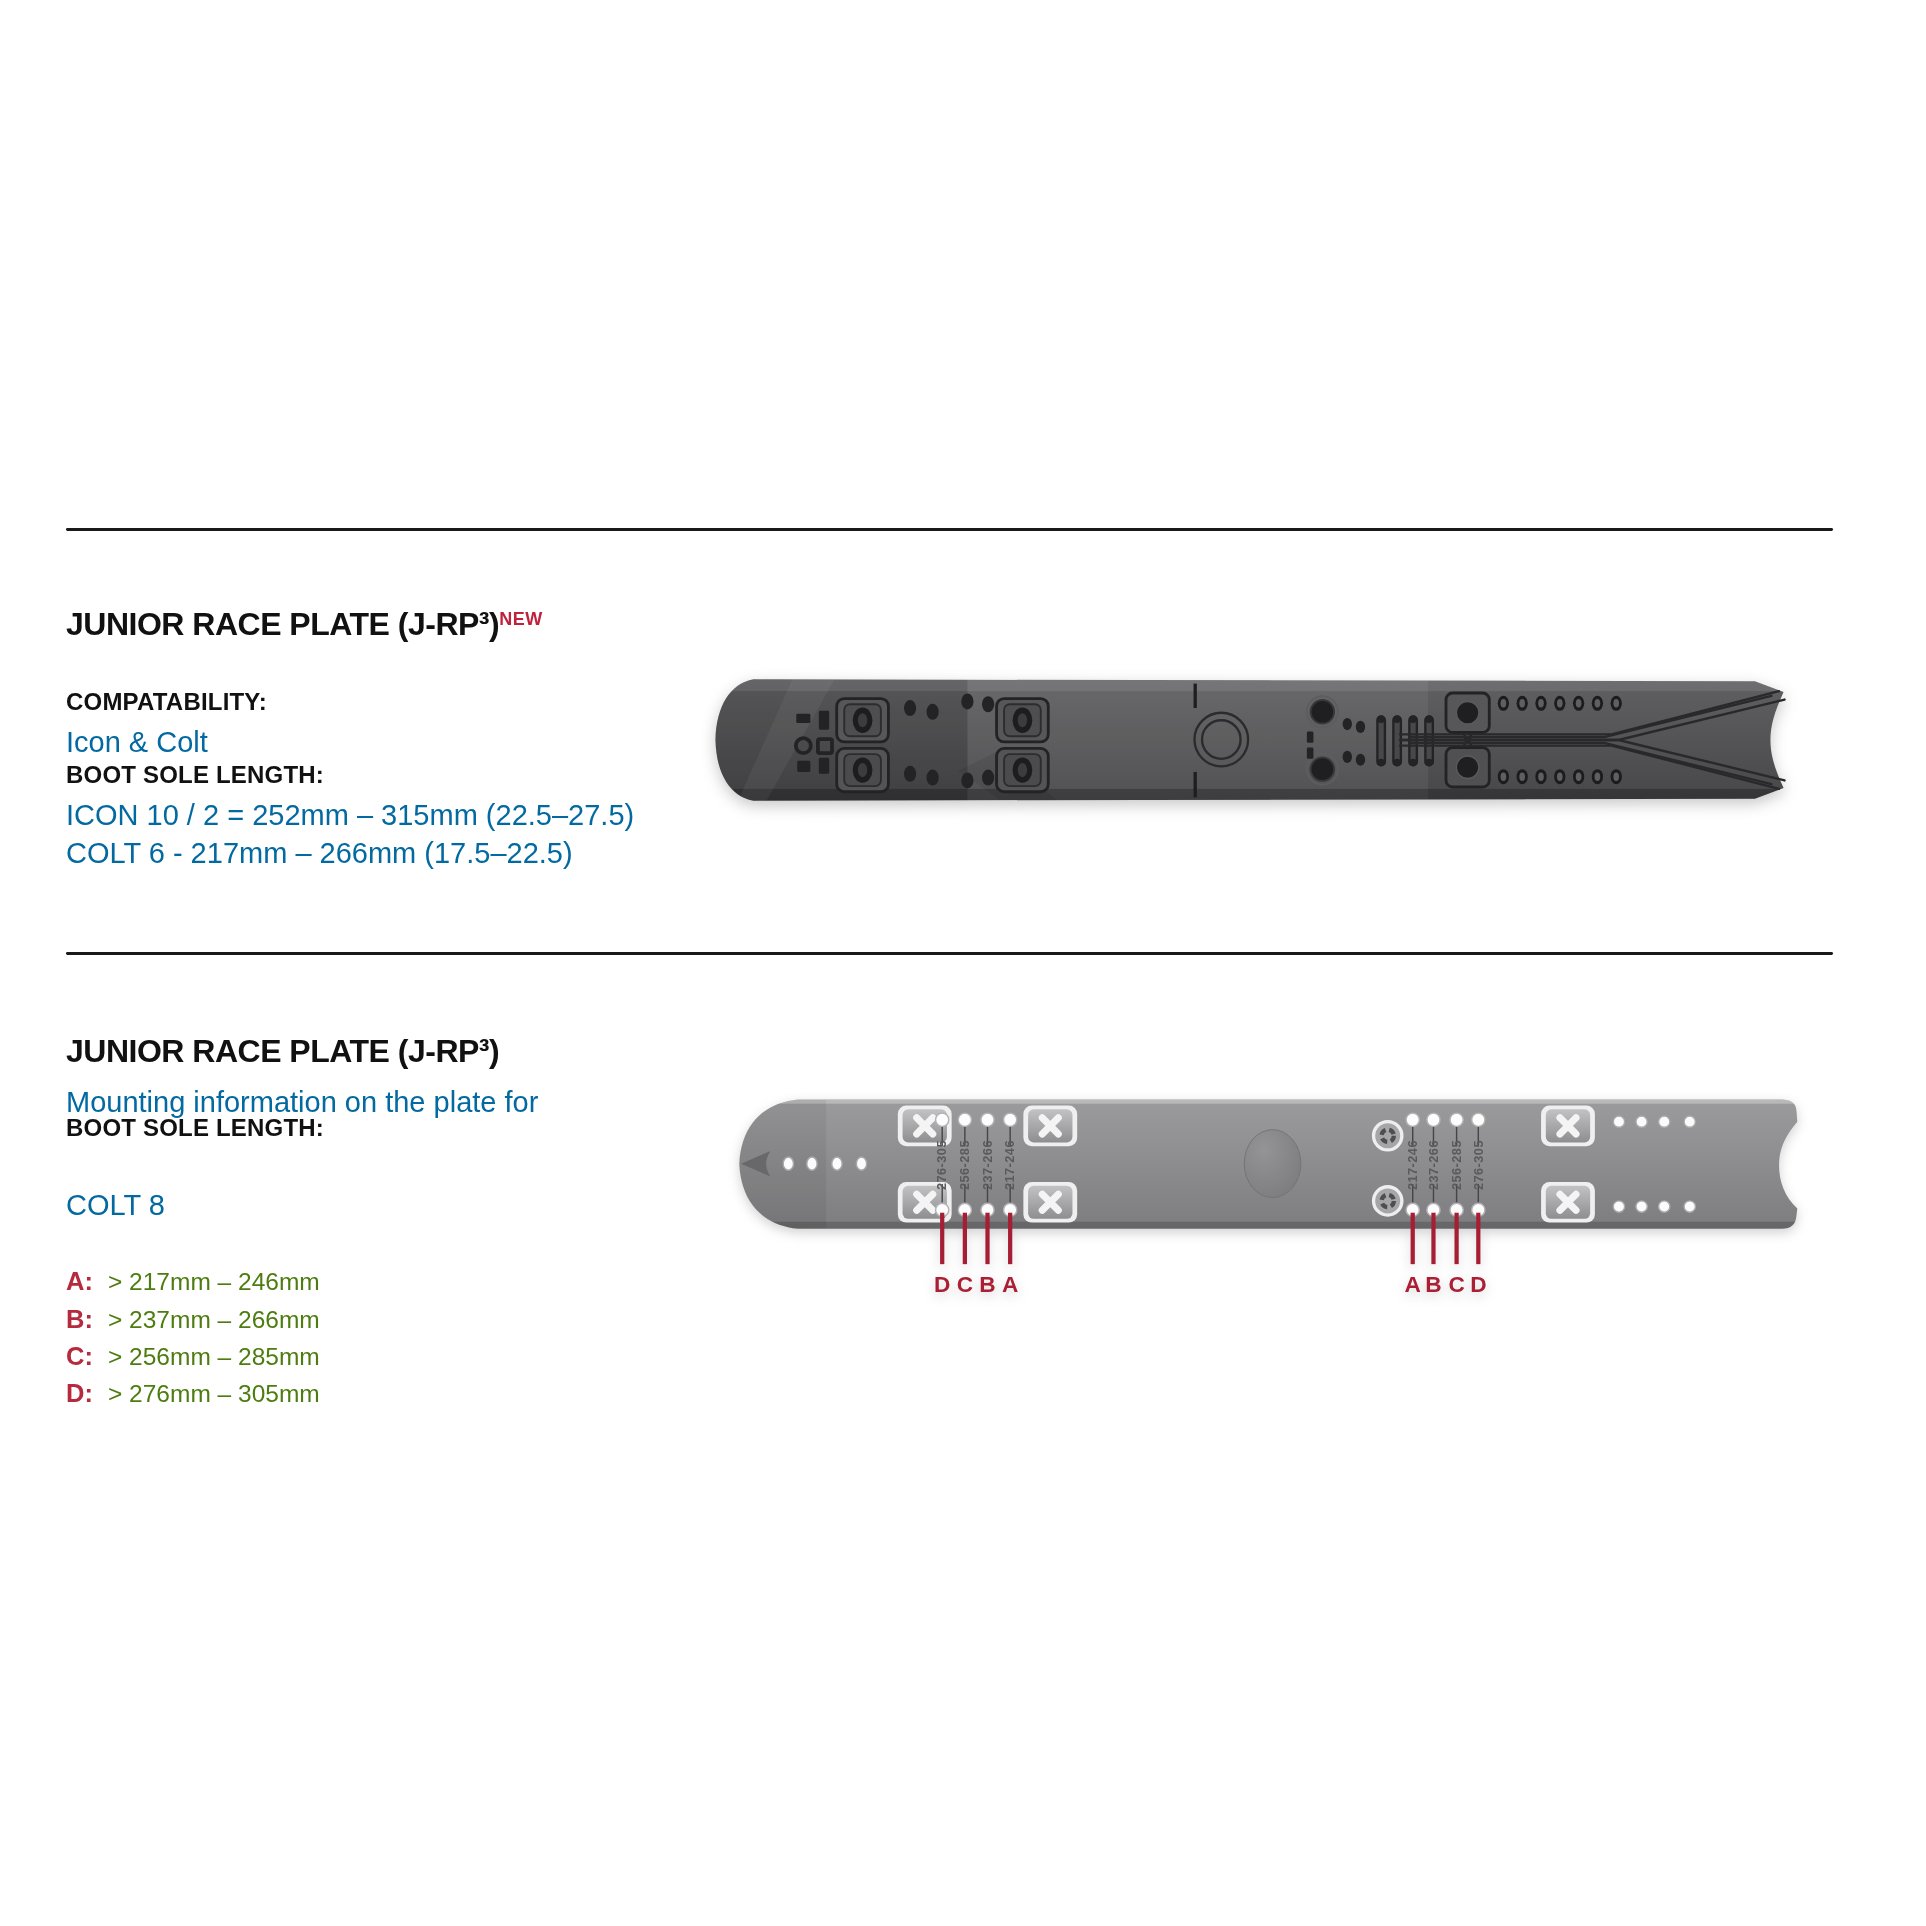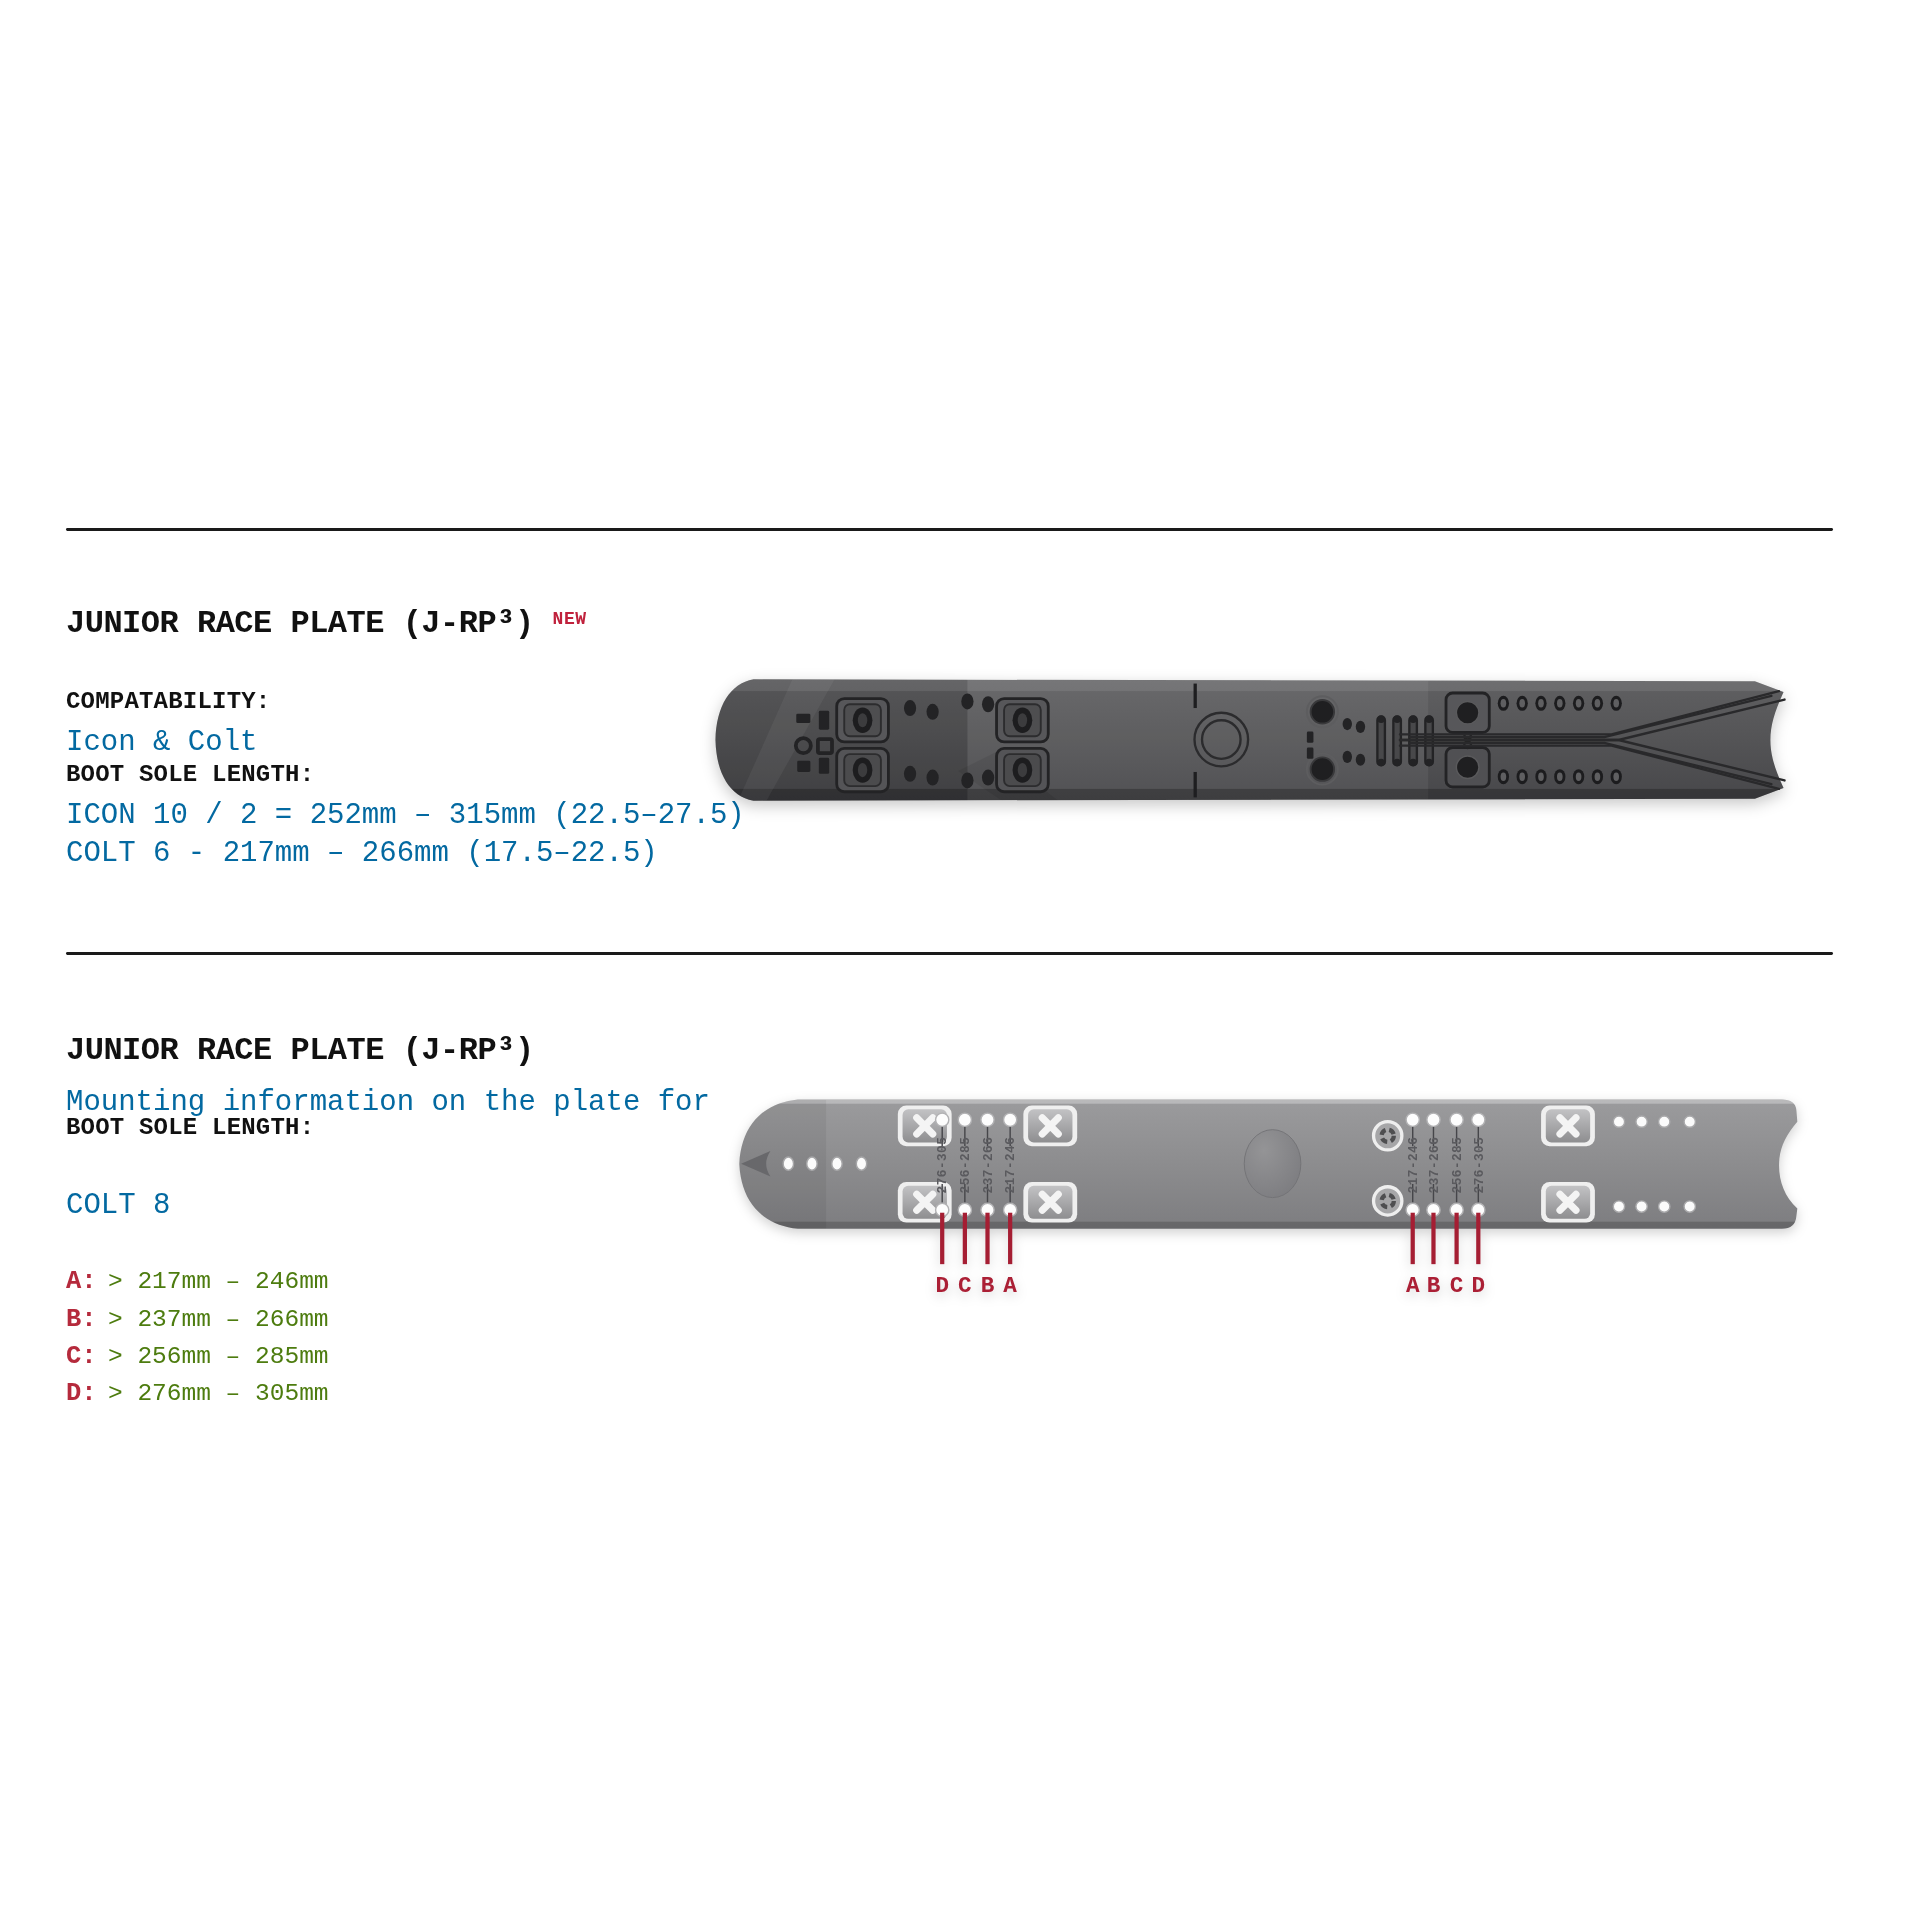--- a/index.html
+++ b/index.html
@@ -1,36 +1,36 @@
 <!DOCTYPE html>
 <html style="font-size:7.5px"><head>
 <meta charset="utf-8">
 <style>
   html,body{margin:0;padding:0;background:#ffffff;}
   .page{
     position:relative;
     width:1926px;height:1926px;
     background:#ffffff;
-    font-family:Liberation Mono, monospace;
+    font-family:Liberation Sans, sans-serif;
     color:#1c1c1c;
     overflow:hidden;
   }
   .abs{position:absolute;}
   .divider{
     position:absolute;left:66px;width:1767px;height:2.8px;
     background:#1a1a1a;border-radius:1.4px;
   }
   .h1-row{display:flex;align-items:flex-start;white-space:nowrap;}
   .h1{
     font-size:32px;font-weight:800;letter-spacing:-0.5px;color:#111;
     line-height:1;
   }
   .badge-new{
     font-size:18px;font-weight:800;letter-spacing:0.5px;
-    color:#c0213c;margin-left:19px;margin-top:1.9px;line-height:1;
+    color:#c0213c;margin-left:0;margin-top:1.9px;line-height:1;
   }
   .subhead{
     font-size:24px;font-weight:800;letter-spacing:0.2px;color:#111;
     line-height:1;white-space:nowrap;
   }
   .body-line{
     font-size:29px;font-weight:400;color:#0369a1;line-height:1;
     white-space:nowrap;
   }
   .size-row{display:flex;align-items:baseline;white-space:nowrap;}

